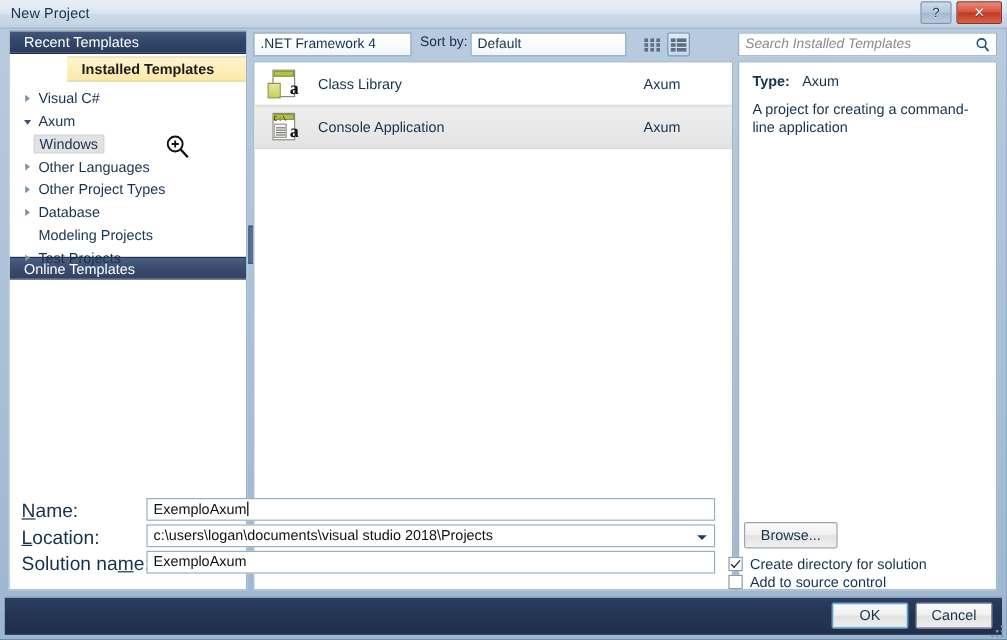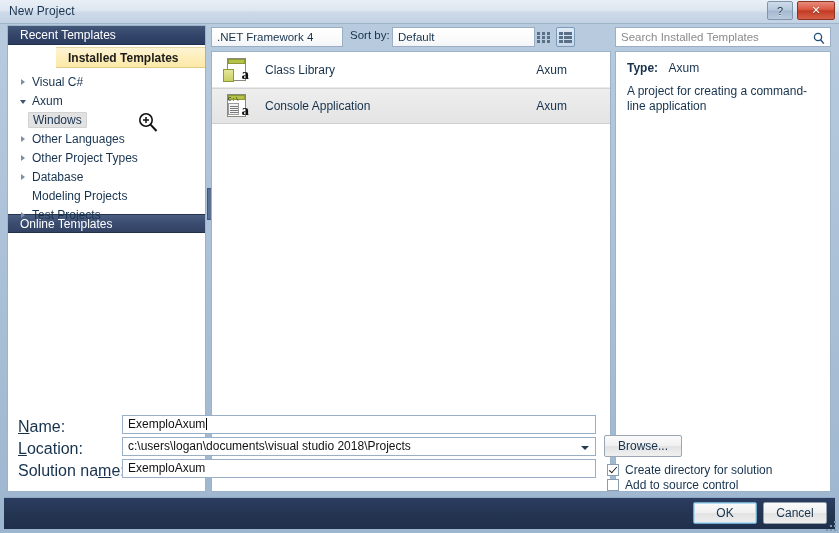--- a/index.html
+++ b/index.html
@@ -205,21 +205,21 @@
     border-top-color: #243b55;
   }
   #combo-framework { left: 0px; top: 2px; width: 132px; }
   #sortby-label {
     position: absolute;
     left: 139px; top: 4px;
     font-size: 11.5px;
     color: #16324d;
     white-space: nowrap;
   }
-  #combo-sort { left: 181px; top: 2px; width: 143px; }
+  #combo-sort { left: 181px; top: 2px; width: 130px; }
 
   .viewbtn {
     position: absolute;
     top: 2px;
     width: 19px; height: 20px;
     box-sizing: border-box;
     border: 1px solid transparent;
     border-radius: 2px;
     display: flex; align-items: center; justify-content: center;
   }
@@ -341,20 +341,21 @@
     left: 611px; top: 0px;
     width: 216px; height: 467px;
   }
   #search-box {
     position: absolute;
     left: 0; top: 2px;
     width: 216px; height: 20px;
     background: #ffffff;
     border: 1px solid #9aafc5;
     box-sizing: border-box;
+    font-style: italic;
   }
   #search-input {
     position: absolute;
     left: 5px; top: 3px;
     font-size: 11.5px;
     color: #8a8a8a;
     white-space: nowrap;
   }
   #search-icon {
     position: absolute;
@@ -425,21 +426,21 @@
     right: 6px; top: 8px;
     border-left: 4px solid transparent;
     border-right: 4px solid transparent;
     border-top: 4px solid #243b55;
   }
   #lbl-solution { left: 14px; top: 56px; }
   #in-solution  { left: 118px; top: 53px; width: 474px; }
 
   #btn-browse {
     position: absolute;
-    left: 600px; top: 29px;
+    left: 616px; top: 29px;
     width: 78px; height: 22px;
     background: linear-gradient(180deg,#fbfbfb 0%, #f0f0f0 48%, #e3e3e3 52%, #f0f0f0 100%);
     border: 1px solid #9aa6b4;
     border-radius: 2px;
     box-sizing: border-box;
     font-size: 12px;
     color: #16324d;
     display: flex; align-items: center; justify-content: center;
   }
   .chk-row {

